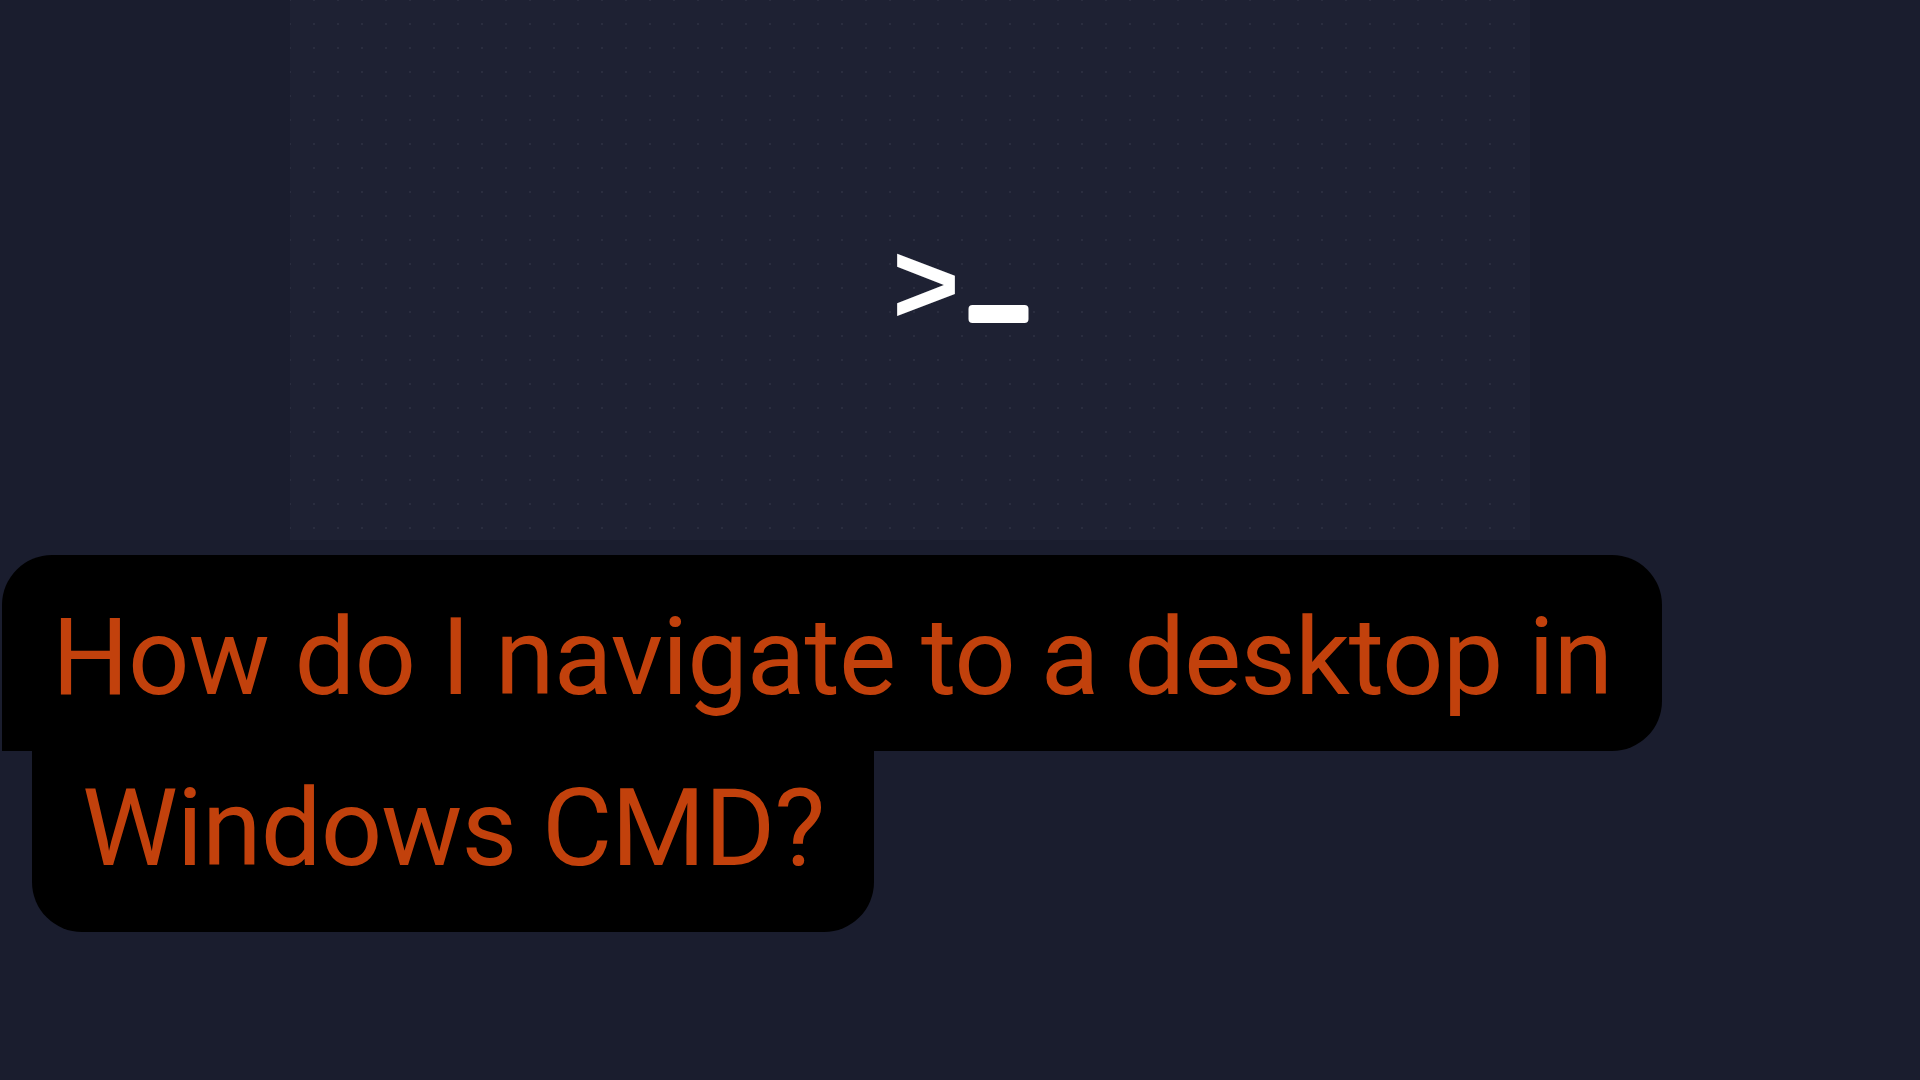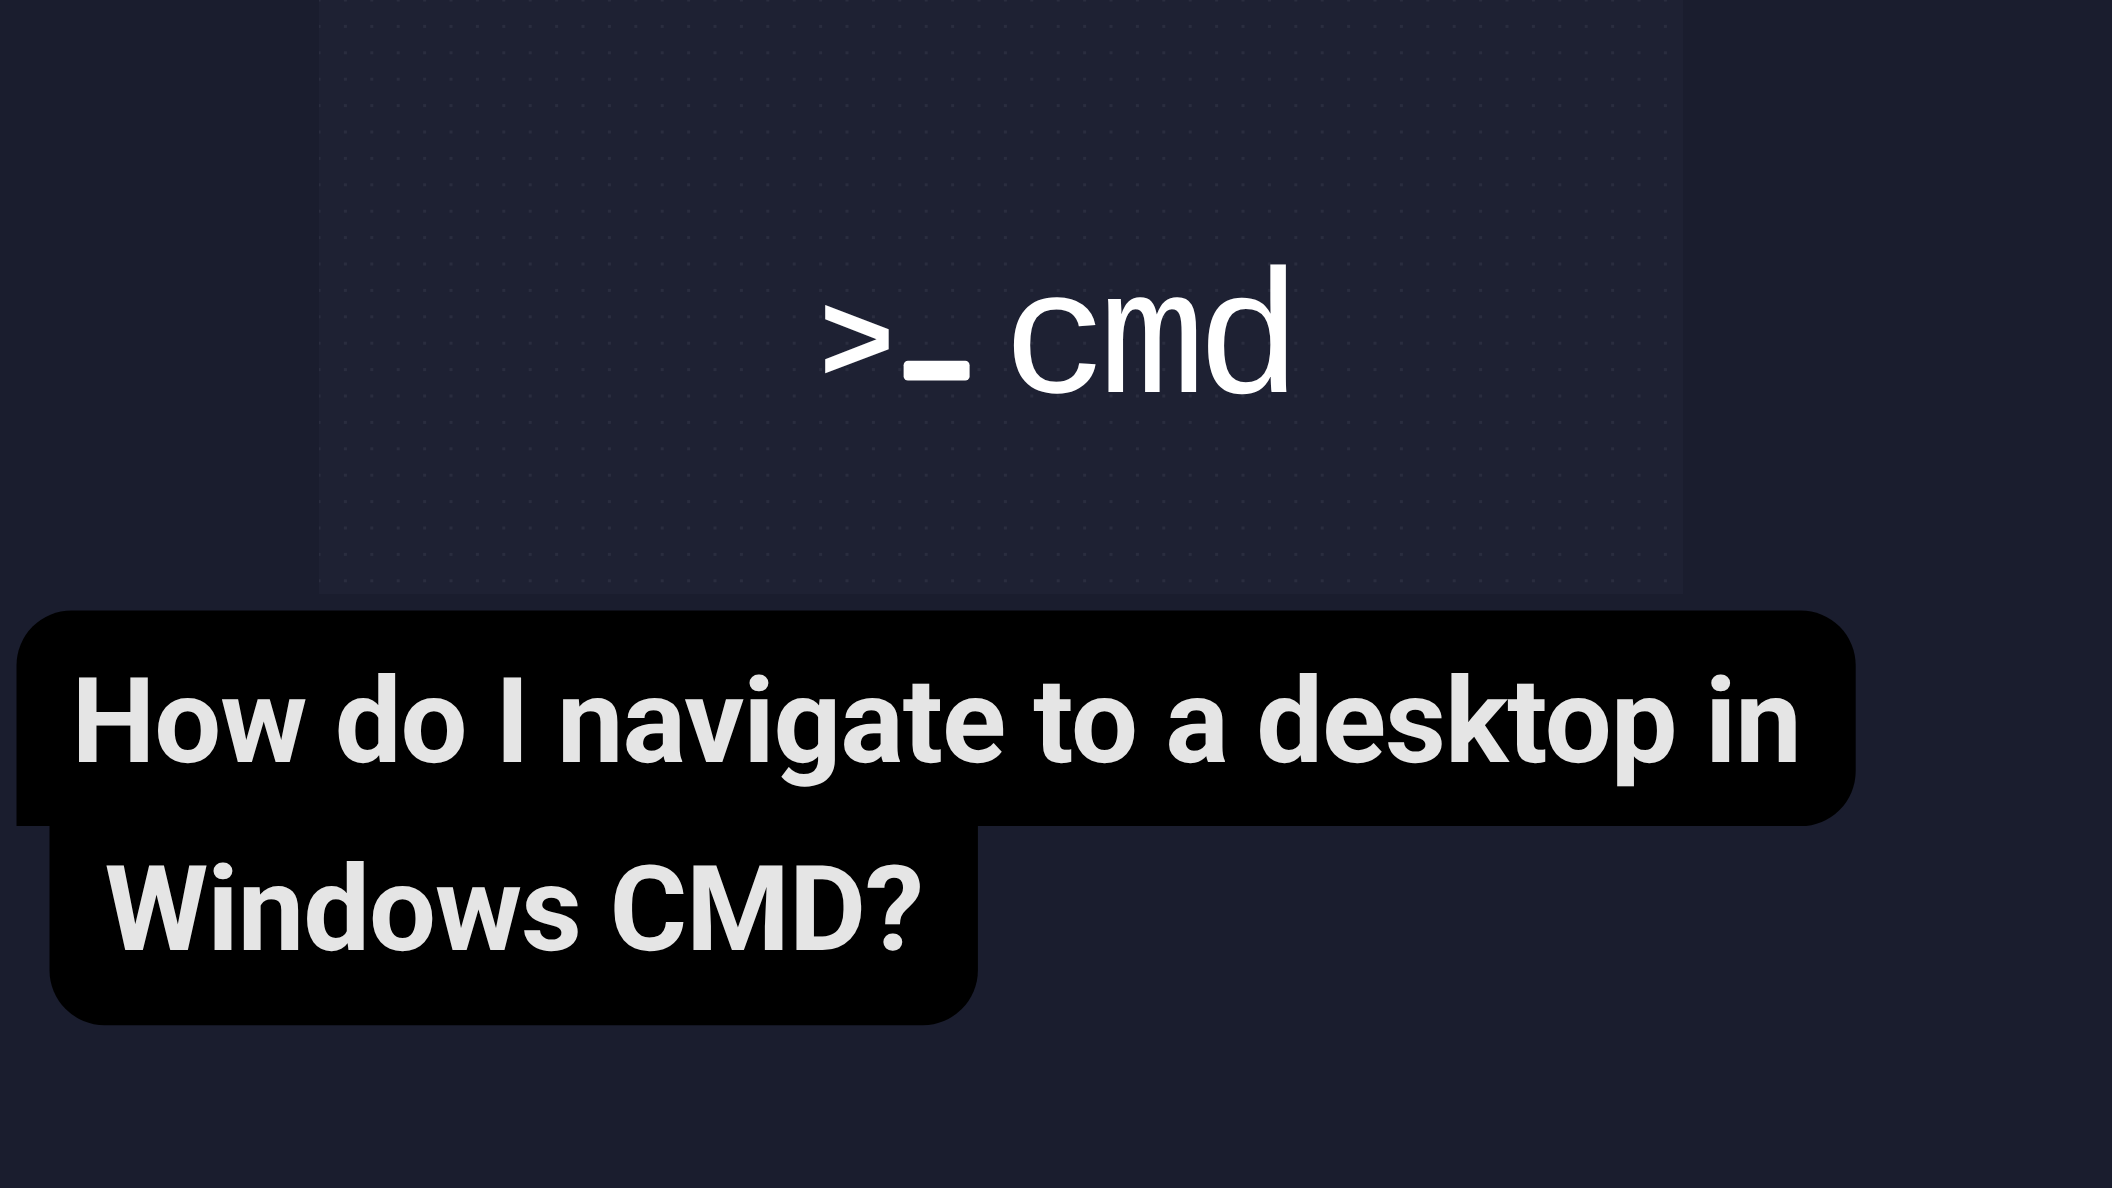--- a/index.html
+++ b/index.html
@@ -67,24 +67,24 @@
       font-size: 160px;
       font-weight: 500;
       font-family: 'Courier New', 'Consolas', monospace;
       letter-spacing: -8px;
       line-height: 1;
     }
     
     .question-overlay {
       position: absolute;
       top: 555px;
-      left: 15px;
-      color: #e5e5e5;
+      left: 2px;
+      color: #c2410c;
       font-size: 108px;
-      font-weight: 700;
+      font-weight: 400;
       line-height: 1.35;
       letter-spacing: -1px;
     }
     
     .question-line1 {
       background-color: #000000;
       padding: 30px 50px 20px 50px;
       border-radius: 50px 50px 50px 0;
       display: inline-block;
     }
@@ -101,20 +101,19 @@
 </head>
 <body>
 
 <div class="dotted-panel"></div>
 
 <div class="logo-container">
   <span class="prompt-icon">
     <span class="chevron">&gt;</span>
     <span class="underscore"></span>
   </span>
-  <span class="logo-text">cmd</span>
 </div>
 
 <div class="question-overlay">
   <div class="question-line1">How do I navigate to a desktop in</div>
   <br>
   <div class="question-line2">Windows CMD?</div>
 </div>
 
 </body></html>

